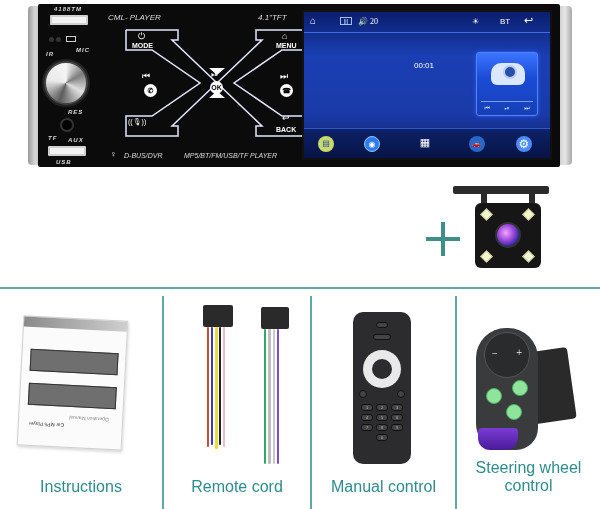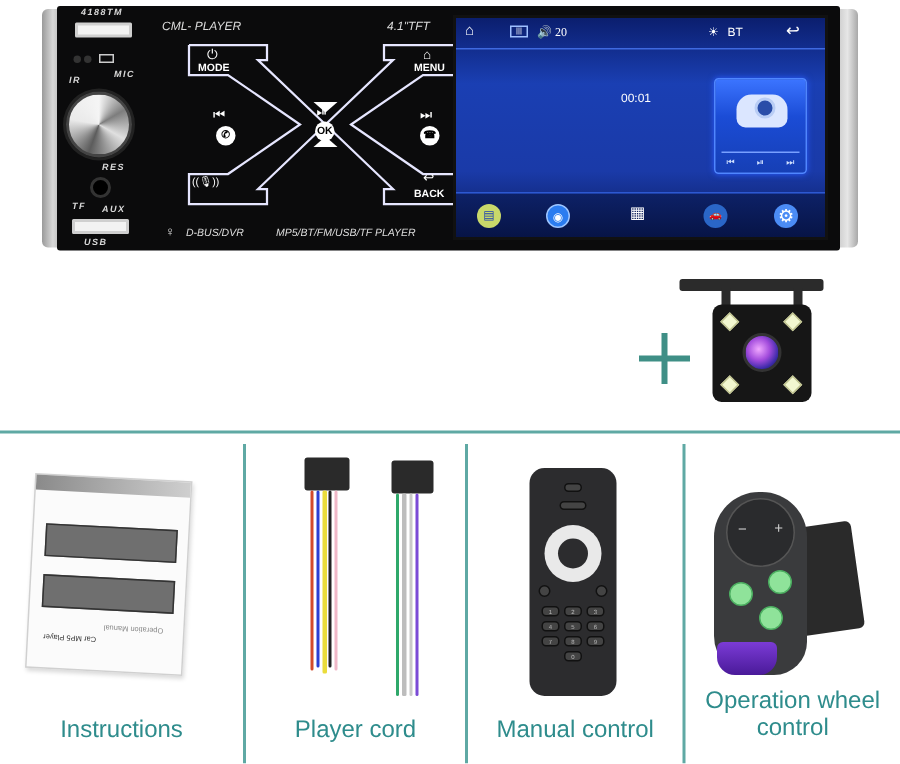--- a/index.html
+++ b/index.html
@@ -138,21 +138,21 @@
     <span class="bot-label" style="left:146px;">MP5/BT/FM/USB/TF PLAYER</span>
 
     <div class="screen">
       <div class="status">
         <span style="left:6px;top:3px;font-size:10px;">⌂</span>
         <span style="left:36px;width:12px;height:8px;border:1px solid #9fc0ff;font-size:5px;text-align:center;">|||</span>
         <span style="left:54px;">🔊</span>
         <span style="left:66px;font-family:Liberation Serif, serif;">20</span>
         <span style="left:110px;margin-top:44px;">00:01</span>
         <span style="left:168px;">☀</span>
-        <span style="left:181px;">BT</span>
+        <span style="left:196px;">BT</span>
         <span style="left:220px;top:2px;font-size:11px;">↩</span>
       </div>
       <div class="status-line"></div>
 
 
 
       <div class="card" style="left:172px;">
         <div style="position:absolute;left:14px;top:10px;width:34px;height:22px;background:#dbe6ff;border-radius:10px 10px 6px 6px;"></div>
         <div style="position:absolute;left:26px;top:12px;width:14px;height:14px;border-radius:50%;background:#2a4da8;border:2px solid #b9cdf5;"></div>
         <div class="sep"></div>
@@ -208,21 +208,21 @@
   <div class="wire" style="left:207px;top:327px;height:120px;background:#d24a2a;"></div>
   <div class="wire" style="left:211px;top:327px;height:118px;background:#2a3fd2;"></div>
   <div class="wire" style="left:215px;top:327px;height:122px;background:#eadc3a;width:3px;"></div>
   <div class="wire" style="left:219px;top:327px;height:118px;background:#222;"></div>
   <div class="wire" style="left:223px;top:327px;height:120px;background:#f0b8c8;"></div>
   <div class="wire" style="left:264px;top:329px;height:135px;background:#2fa86a;"></div>
   <div class="wire" style="left:268px;top:329px;height:135px;background:#bdbdbd;width:3px;"></div>
   <div class="wire" style="left:273px;top:329px;height:135px;background:#c9c9c9;"></div>
   <div class="wire" style="left:277px;top:329px;height:135px;background:#7b4bd6;"></div>
 </div>
-<div class="acc-label" style="left:164px;top:478px;width:146px;">Player cord</div>
+<div class="acc-label" style="left:164px;top:478px;width:146px;">Remote cord</div>
 
 <div class="remote">
   <div class="rbtn" style="left:23px;top:10px;width:12px;height:6px;border-radius:4px;"></div>
   <div class="rbtn" style="left:20px;top:22px;width:18px;height:6px;"></div>
   <div class="ring">
       <div class="ring-c"></div>
     </div>
   <div class="rbtn" style="left:6px;top:78px;width:8px;height:8px;border-radius:50%;"></div>
   <div class="rbtn" style="left:44px;top:78px;width:8px;height:8px;border-radius:50%;"></div>
   <div class="rbtn" style="left:8px;top:92px;width:12px;height:7px;">1</div>
@@ -244,13 +244,13 @@
     <div class="steer-pad">
       <span style="position:absolute;left:7px;top:15px;color:#ccc;font-size:10px;">−</span>
       <span style="position:absolute;right:7px;top:14px;color:#ccc;font-size:10px;">+</span>
     </div>
     <div class="steer-g" style="left:10px;top:60px;"></div>
     <div class="steer-g" style="left:36px;top:52px;"></div>
     <div class="steer-g" style="left:30px;top:76px;"></div>
     <div class="steer-purple"></div>
   </div>
 </div>
-<div class="acc-label" style="left:457px;top:459px;width:143px;">Operation wheel control</div>
+<div class="acc-label" style="left:457px;top:459px;width:143px;">Steering wheel control</div>
 
 </body></html>

